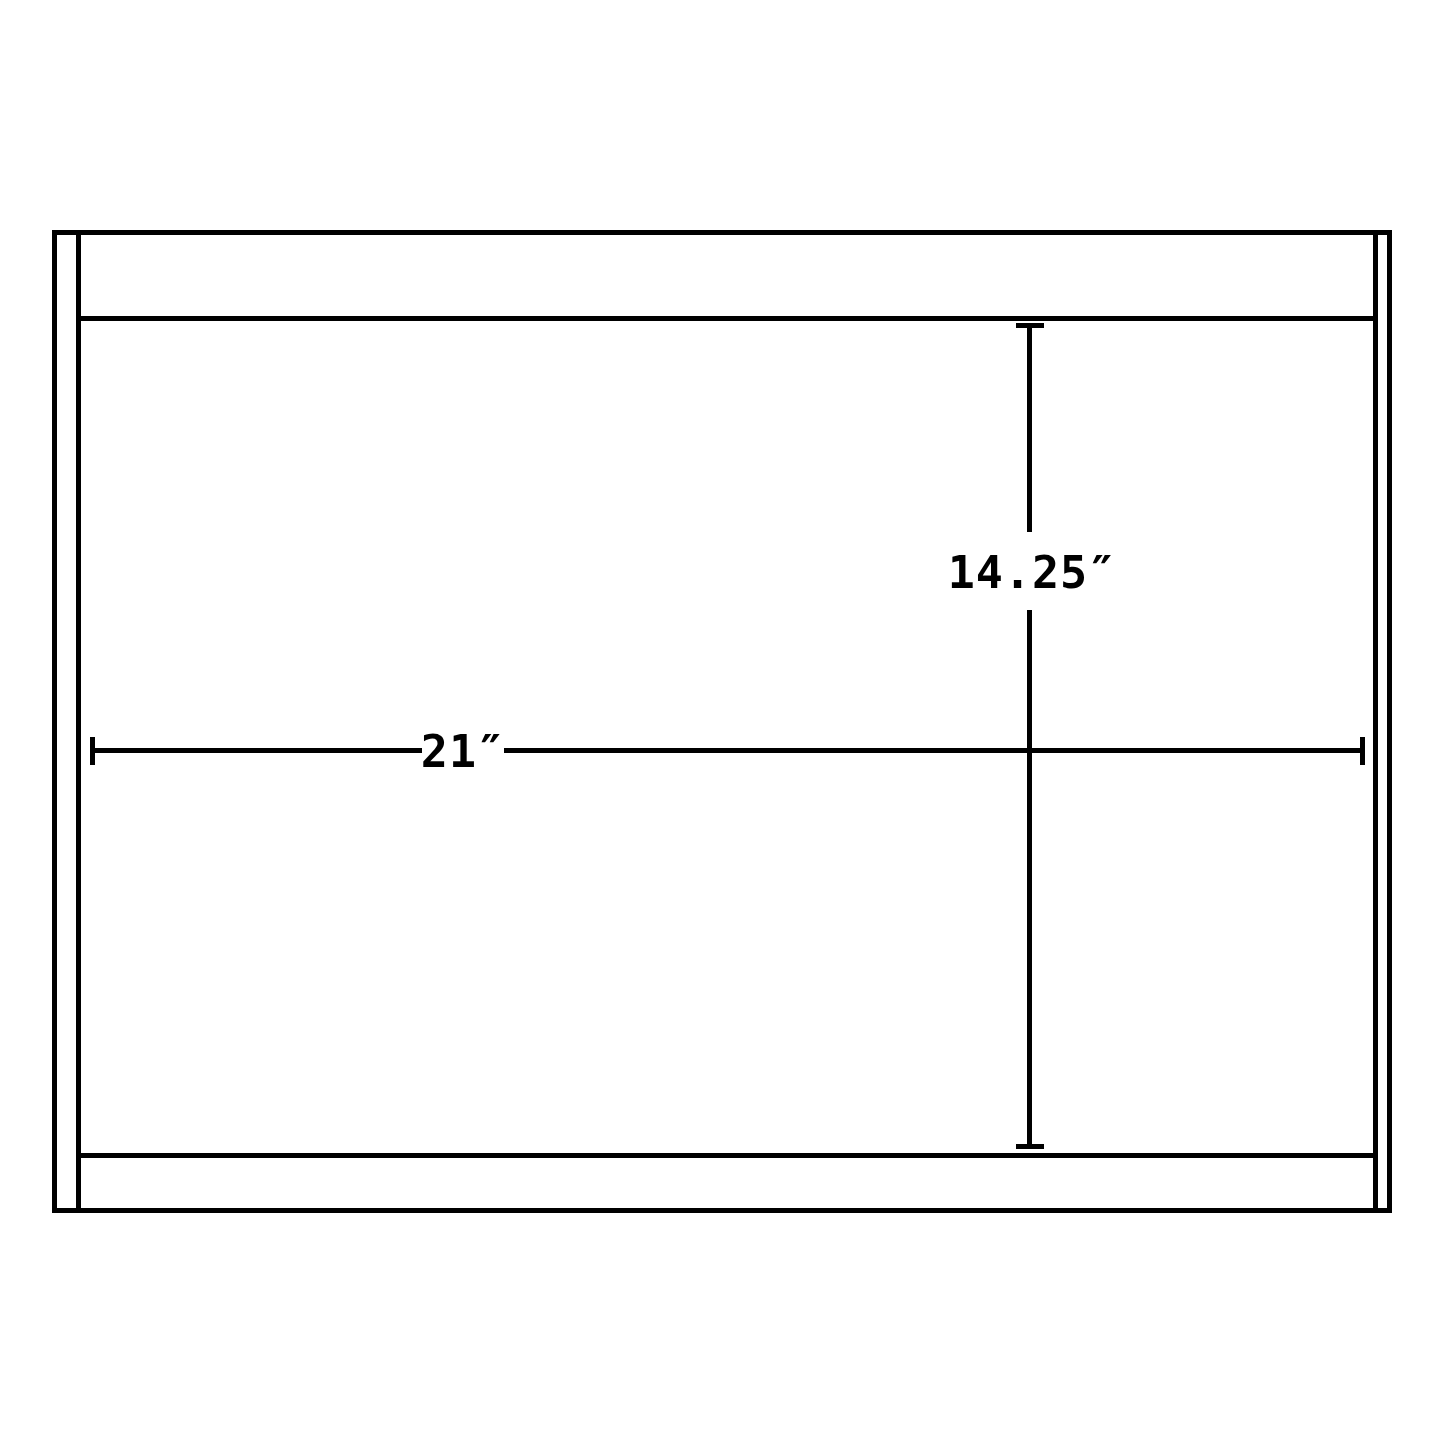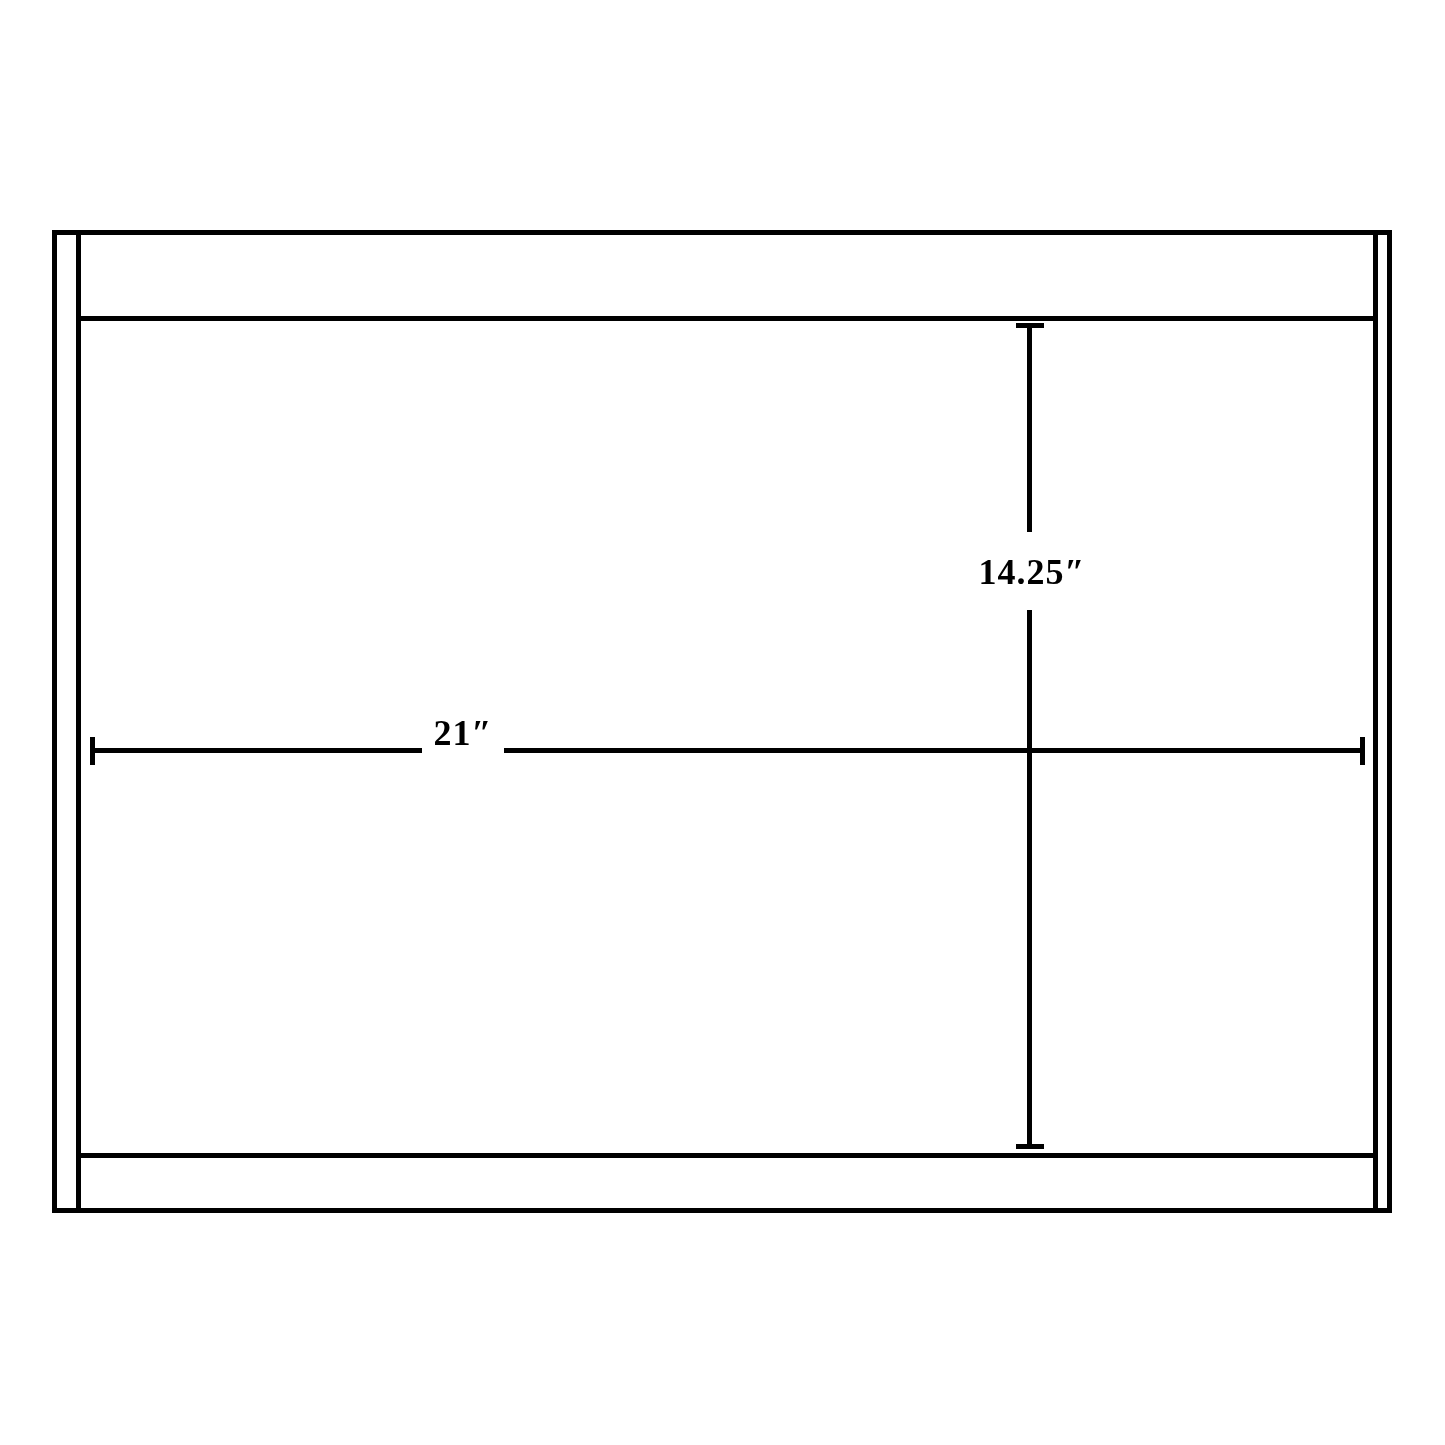--- a/index.html
+++ b/index.html
@@ -16,26 +16,25 @@
     font-family: "DejaVu Sans Mono", "Liberation Mono", monospace;
   }
   .ln {
     position: absolute;
     background: #000000;
   }
   .dim-label {
     position: absolute;
     transform: translate(-50%, -50%);
     color: #000000;
-    font-size: 36px;
+    font-size: 45px;
     font-weight: bold;
     letter-spacing: 1px;
     white-space: nowrap;
     line-height: 1;
-    font-family: Liberation Serif, serif;
   }
 </style>
 </head>
 <body>
 
 <div id="canvas">
 
   <div class="ln" style="left:52px;  top:230px;  width:1340px; height:5px;"></div>
   <div class="ln" style="left:52px;  top:1208px; width:1340px; height:5px;"></div>
   <div class="ln" style="left:52px;  top:230px;  width:5px;    height:983px;"></div>
@@ -44,21 +43,21 @@
   <div class="ln" style="left:76px;  top:230px;  width:5px;    height:983px;"></div>
   <div class="ln" style="left:1373px;top:230px;  width:5px;    height:983px;"></div>
 
   <div class="ln" style="left:78px;  top:316px;  width:1297px; height:5px;"></div>
   <div class="ln" style="left:78px;  top:1153px; width:1297px; height:5px;"></div>
 
   <div class="ln" style="left:92px;  top:748px; width:330px; height:5px;"></div>
   <div class="ln" style="left:504px; top:748px; width:860px; height:5px;"></div>
   <div class="ln" style="left:90px;  top:737px; width:5px;   height:28px;"></div>
   <div class="ln" style="left:1360px;top:737px; width:5px;   height:28px;"></div>
-  <div class="dim-label" style="left:463px; top:733px;">21″</div>
+  <div class="dim-label" style="left:463px; top:751px;">21″</div>
 
   <div class="ln" style="left:1027px; top:325px; width:5px;  height:207px;"></div>
   <div class="ln" style="left:1027px; top:610px; width:5px;  height:538px;"></div>
   <div class="ln" style="left:1016px; top:323px; width:28px; height:5px;"></div>
   <div class="ln" style="left:1016px; top:1144px;width:28px; height:5px;"></div>
   <div class="dim-label" style="left:1032px; top:572px;">14.25″</div>
 
 </div>
 
 </body></html>

